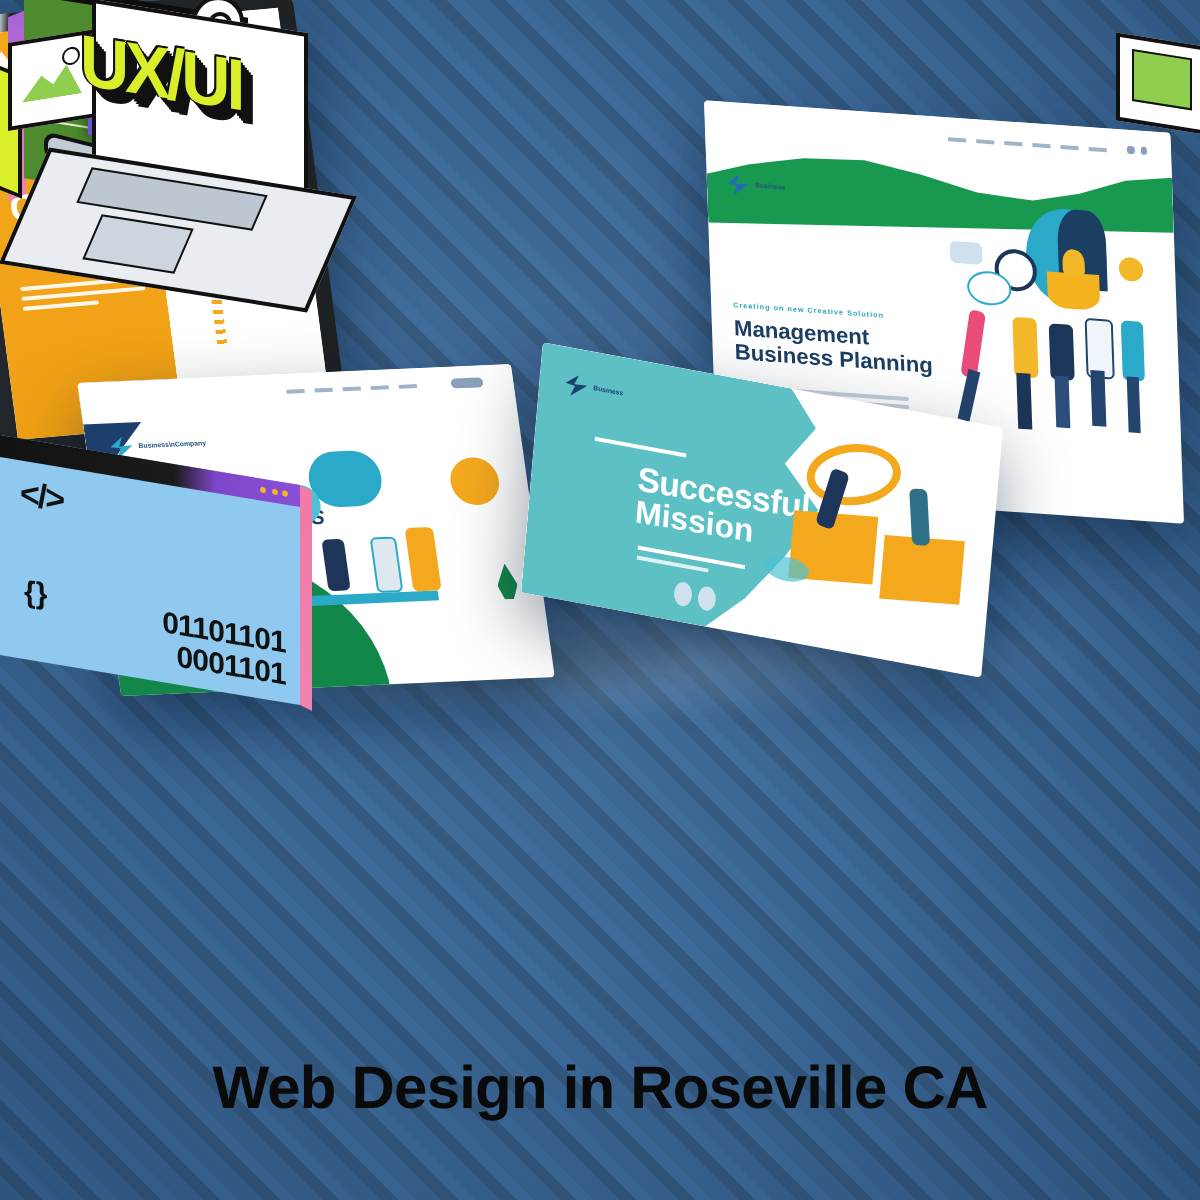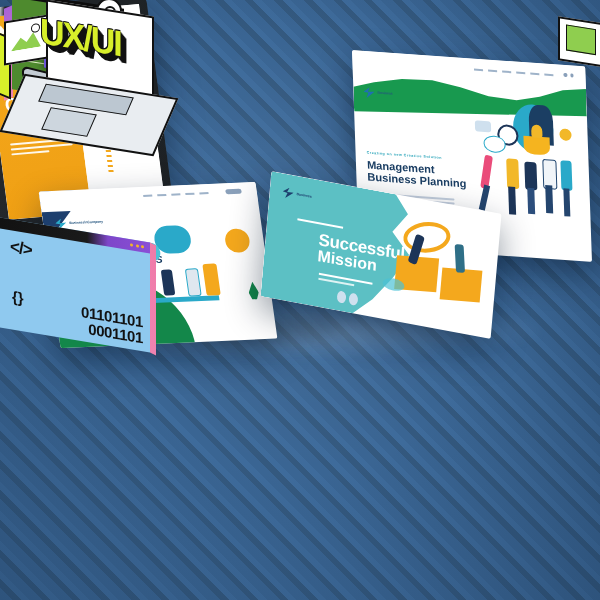--- a/index.html
+++ b/index.html
@@ -532,14 +532,15 @@
     </div>
     <div id="ux-wrench"></div>
     <div id="ux-gear"></div>
     <div id="laptop-screen"></div>
     <div id="ux-text">UX/UI</div>
     <div id="laptop-base"></div>
     <div id="laptop-keys"></div>
     <div id="laptop-trackpad"></div>
   </div>
 
+  <div id="caption">Web Design in Roseville CA</div>
 
 </div>
 
 </body></html>

